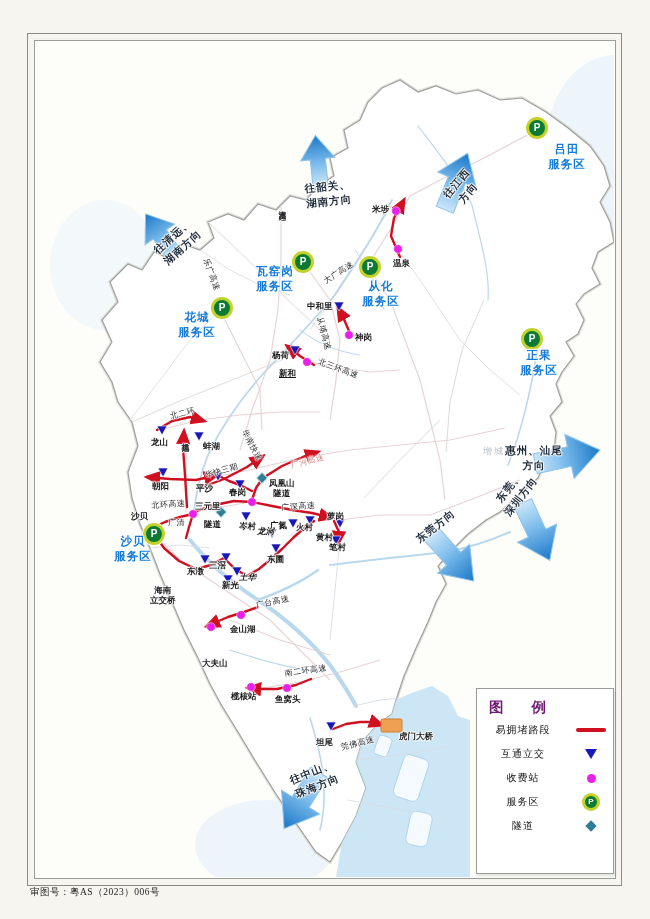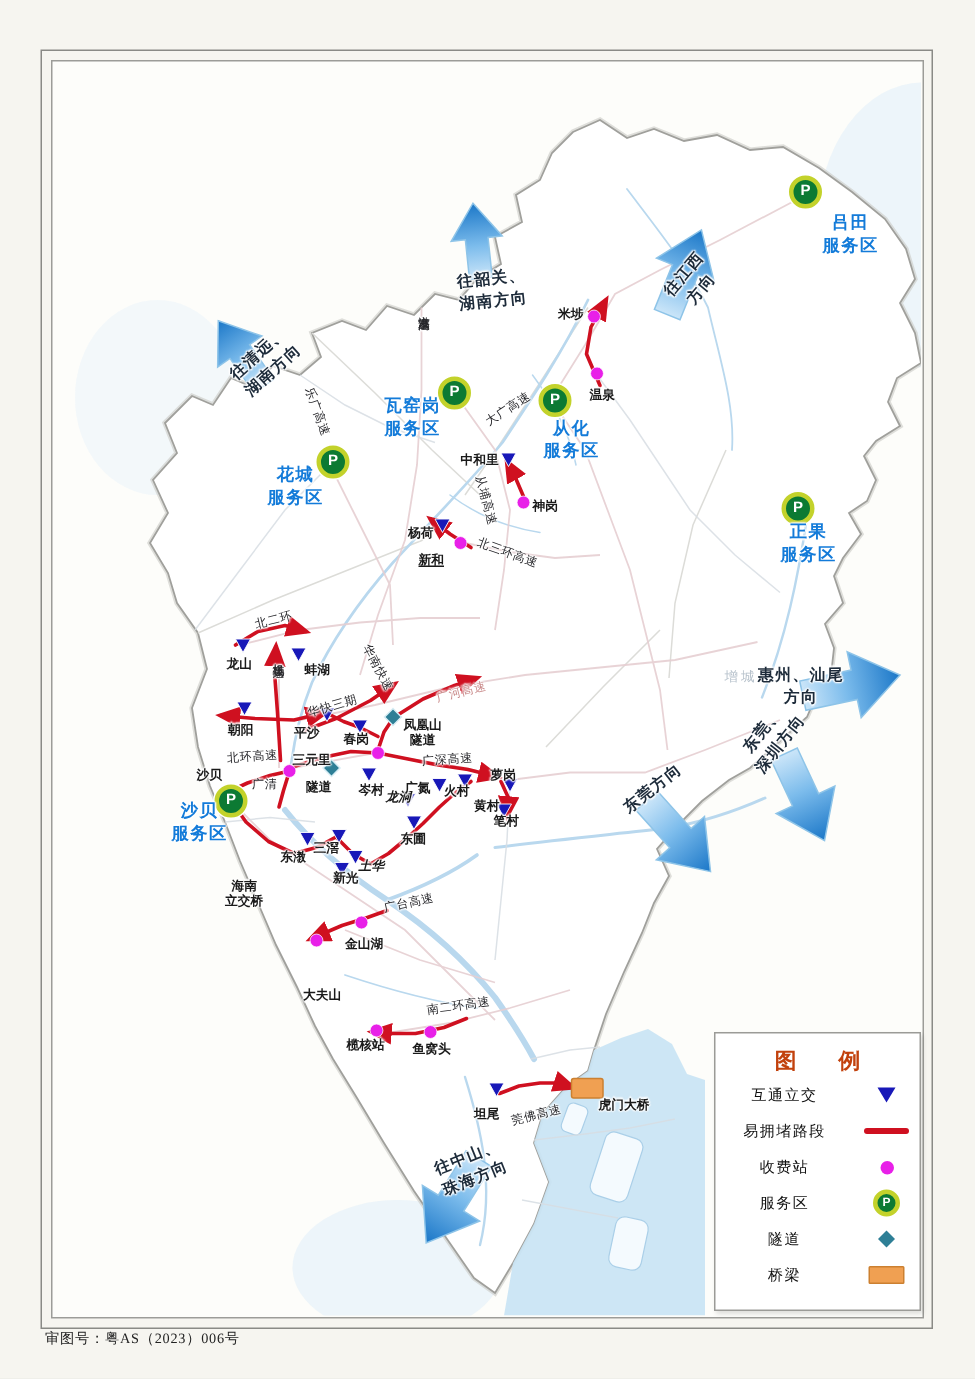--- a/index.html
+++ b/index.html
@@ -19,21 +19,21 @@
   .rot{transform-origin:0 0;}
   .sa-lbl{font-weight:700;font-size:11.5px;color:#137bd9;text-align:center;width:50px;line-height:1.3;letter-spacing:1px;}
   .dir-lbl{font-weight:700;font-size:10.5px;color:#1d2b3a;line-height:1.4;text-align:center;letter-spacing:1px;}
   .city{font-weight:400;font-size:9px;color:#b6c1cb;text-shadow:none;letter-spacing:2px;}
   .faintroad{color:#c98a8a;}
   .sicon{position:absolute;width:16px;height:16px;margin:-11px 0 0 -11px;border-radius:50%;background:#0c7a33;
        border:3px solid #c3d22b;box-shadow:0 0 0 1px #fff;color:#fff;font-weight:700;font-size:10px;
        line-height:16px;text-align:center;}
   .legend{position:absolute;left:476px;top:688px;width:136px;height:184px;background:#fff;border:1px solid #9b9b97;
        box-shadow:1px 2px 3px rgba(0,0,0,.12);z-index:5;}
-  .legend-title{margin-top:9px;text-align:center;font-weight:700;font-size:14.5px;color:#c2410c;letter-spacing:12px;text-indent:12px;}
+  .legend-title{margin-top:9px;font-weight:700;font-size:14.5px;color:#701a75;letter-spacing:12px;text-indent:12px;}
   .leg-row{display:flex;align-items:center;height:22px;margin-top:2px;}
   .leg-label{flex:1;text-align:center;font-size:10px;color:#111;letter-spacing:1px;}
   .leg-sym{width:44px;display:flex;justify-content:center;align-items:center;}
   .sym-line{width:30px;height:4px;background:#cf1020;border-radius:2px;}
   .sym-tri{width:0;height:0;border-left:6px solid transparent;border-right:6px solid transparent;border-top:10px solid #1818b8;}
   .sym-dot{width:9px;height:9px;border-radius:50%;background:#e820e8;}
   .sym-sa{width:12px;height:12px;border-radius:50%;background:#0c7a33;border:3px solid #c3d22b;color:#fff;
        font-size:8px;font-weight:700;line-height:12px;text-align:center;}
   .sym-diam{width:8px;height:8px;background:#2e7f96;transform:rotate(45deg);}
   .sym-rect{width:22px;height:10px;background:#f0a052;border:1px solid #cc8030;border-radius:1px;}
@@ -292,52 +292,46 @@
       <div class="lbl road rot" style="left: 169px; top: 412px; transform: rotate(-14deg);">北二环</div>
       <div class="lbl road rot" style="left: 255px; top: 601px; transform: rotate(-12deg);">广台高速</div>
       <div class="lbl road rot" style="left: 284px; top: 669px; transform: rotate(-8deg);">南二环高速</div>
       <div class="lbl road rot" style="left: 340px; top: 743px; transform: rotate(-14deg);">莞佛高速</div>
     </div>
 
   <div class="legend">
     <div class="legend-title">图 例</div>
     <div id="legend-rows">
         <div class="leg-row">
+          <span class="leg-label">易拥堵路段</span>
+          <span class="leg-sym">
+            <span class="sym-line"></span>
+          </span>
+        </div>
+        <div class="leg-row">
           <span class="leg-label">互通立交</span>
           <span class="leg-sym">
             <span class="sym-tri"></span>
           </span>
         </div>
         <div class="leg-row">
-          <span class="leg-label">易拥堵路段</span>
-          <span class="leg-sym">
-            <span class="sym-line"></span>
-          </span>
-        </div>
-        <div class="leg-row">
           <span class="leg-label">收费站</span>
           <span class="leg-sym">
             <span class="sym-dot"></span>
           </span>
         </div>
         <div class="leg-row">
           <span class="leg-label">服务区</span>
           <span class="leg-sym">
             <span class="sym-sa">P</span>
           </span>
         </div>
         <div class="leg-row">
           <span class="leg-label">隧道</span>
           <span class="leg-sym">
             <span class="sym-diam"></span>
-          </span>
-        </div>
-        <div class="leg-row">
-          <span class="leg-label">桥梁</span>
-          <span class="leg-sym">
-            <span class="sym-rect"></span>
           </span>
         </div>
       </div>
   </div>
 
   <div class="approval">审图号：粤AS（2023）006号</div>
 </div>
 
 </body></html>

